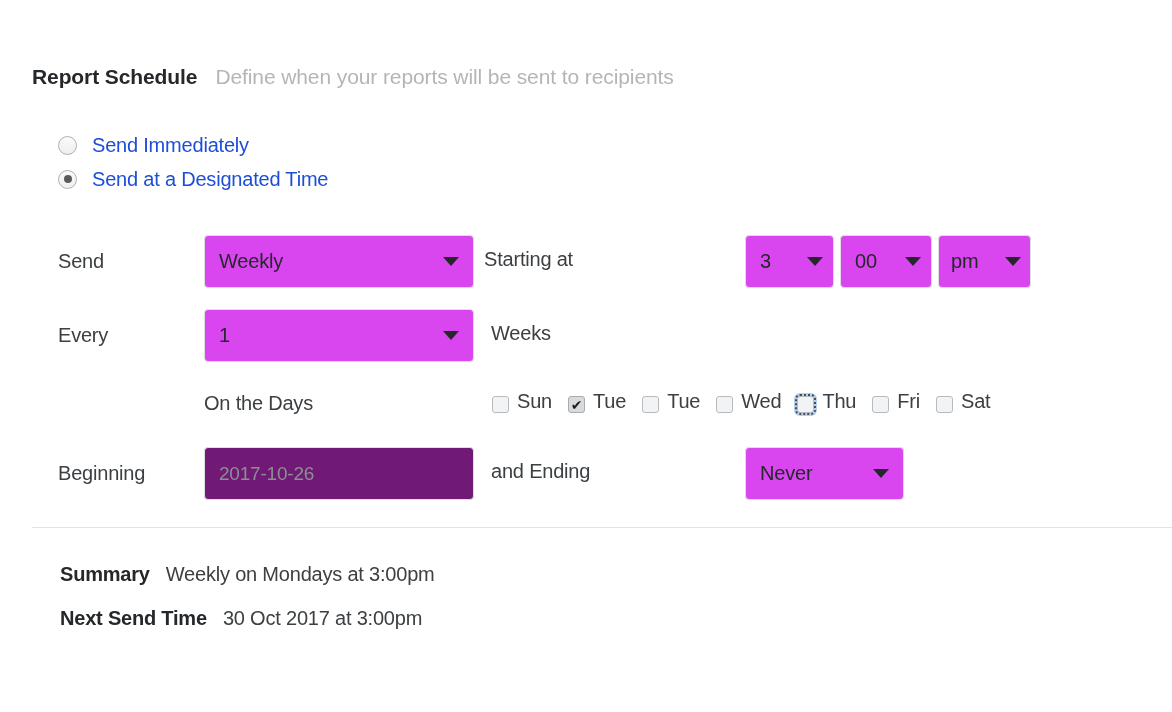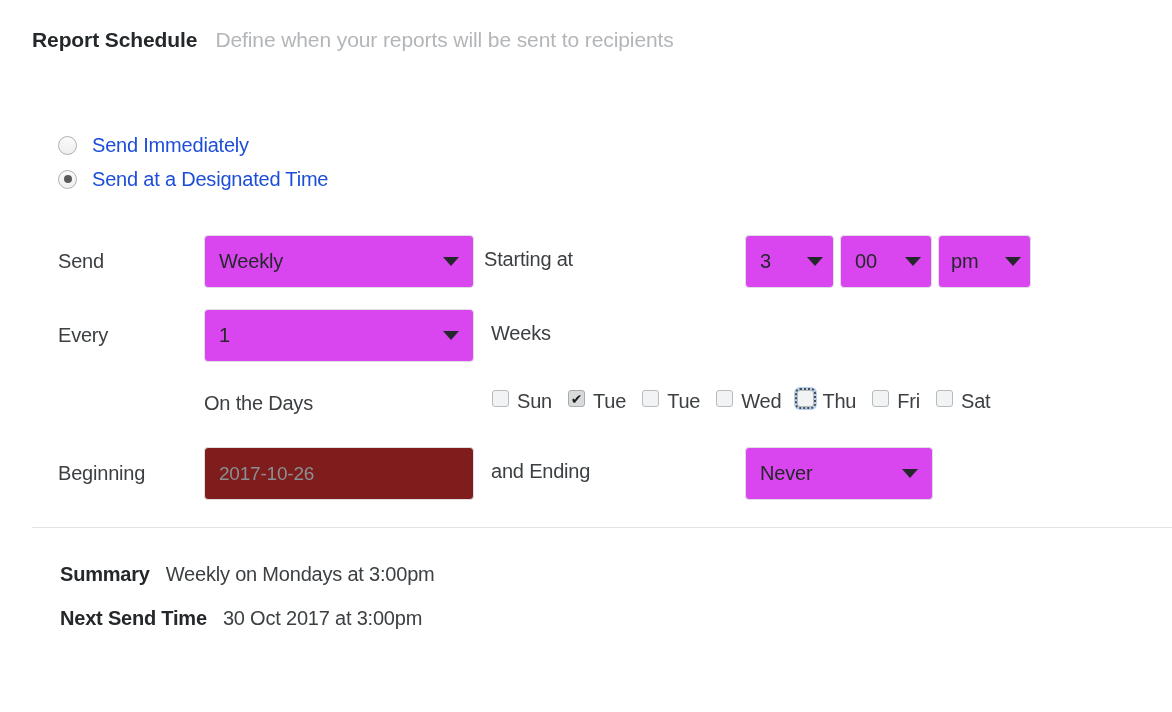--- a/index.html
+++ b/index.html
@@ -30,20 +30,21 @@
     font-weight: bold;
     color: #25282b;
     letter-spacing: -0.1px;
   }
   .header-subtitle {
     font-size: 21px;
     font-weight: normal;
     color: #b3b6b9;
     margin-left: 18px;
     letter-spacing: -0.1px;
+    margin-top: 37px;
   }
 
   
   .radio-group {
     position: absolute;
     left: 58px;
     top: 128px;
   }
   .radio-row {
     display: flex;
@@ -125,29 +126,29 @@
     margin-left: 14px;
     flex: none;
   }
   .select-wide  { width: 270px; }
   .select-hour  { width: 89px;  padding: 0 10px 0 14px; }
   .select-min   { width: 92px;  padding: 0 10px 0 14px; }
   .select-ampm  { width: 93px;  padding: 0 9px 0 12px; }
   .select-ampm .chev,
   .select-hour .chev,
   .select-min .chev { margin-left: 8px; }
-  .select-never { width: 188px; }
+  .select-never { width: 159px; }
 
   
   .text-input {
     width: 270px;
     height: 53px;
     border: 1px solid #dddfe1;
     border-radius: 4px;
-    background: #7f1d1d;
+    background: #701a75;
     font-family: "Liberation Sans", sans-serif;
     font-size: 19px;
     color: #8b8f93;
     padding: 0 14px;
     letter-spacing: -0.2px;
     outline: none;
   }
   .text-input::placeholder { color: #8b8f93; }
 
   
@@ -187,21 +188,21 @@
   }
   .days-list {
     position: absolute;
     left: 492px;
     top: 390px;
     display: flex;
     align-items: center;
   }
   .day-item {
     display: flex;
-    align-items: flex-start;
+    align-items: flex-end;
     margin-right: 16px;
   }
   .day-item:last-child { margin-right: 0; }
   .checkbox {
     width: 17px;
     height: 17px;
     border-radius: 3px;
     border: 1px solid #b8bbbe;
     background: #f2f3f4;
     display: inline-flex;

